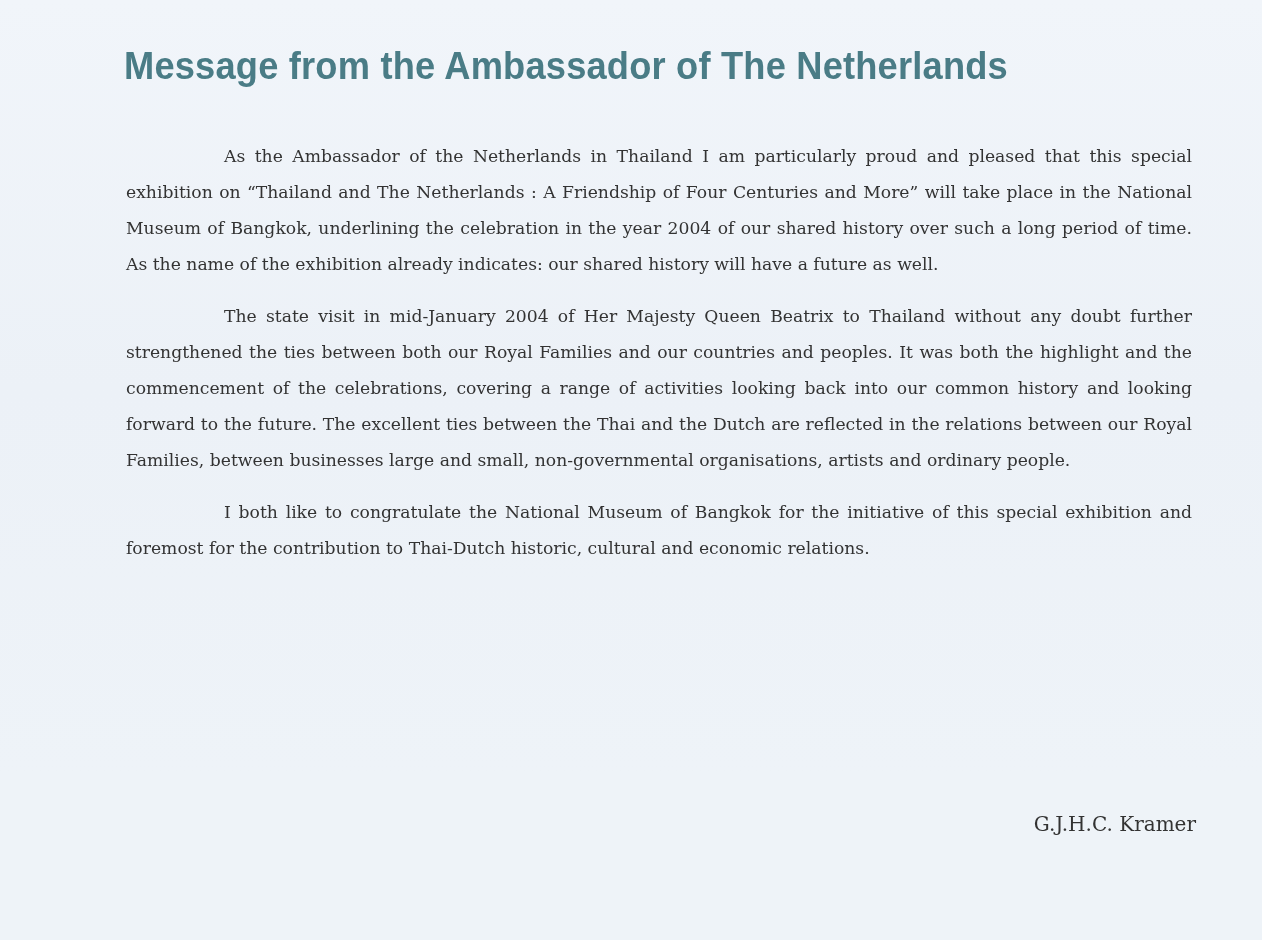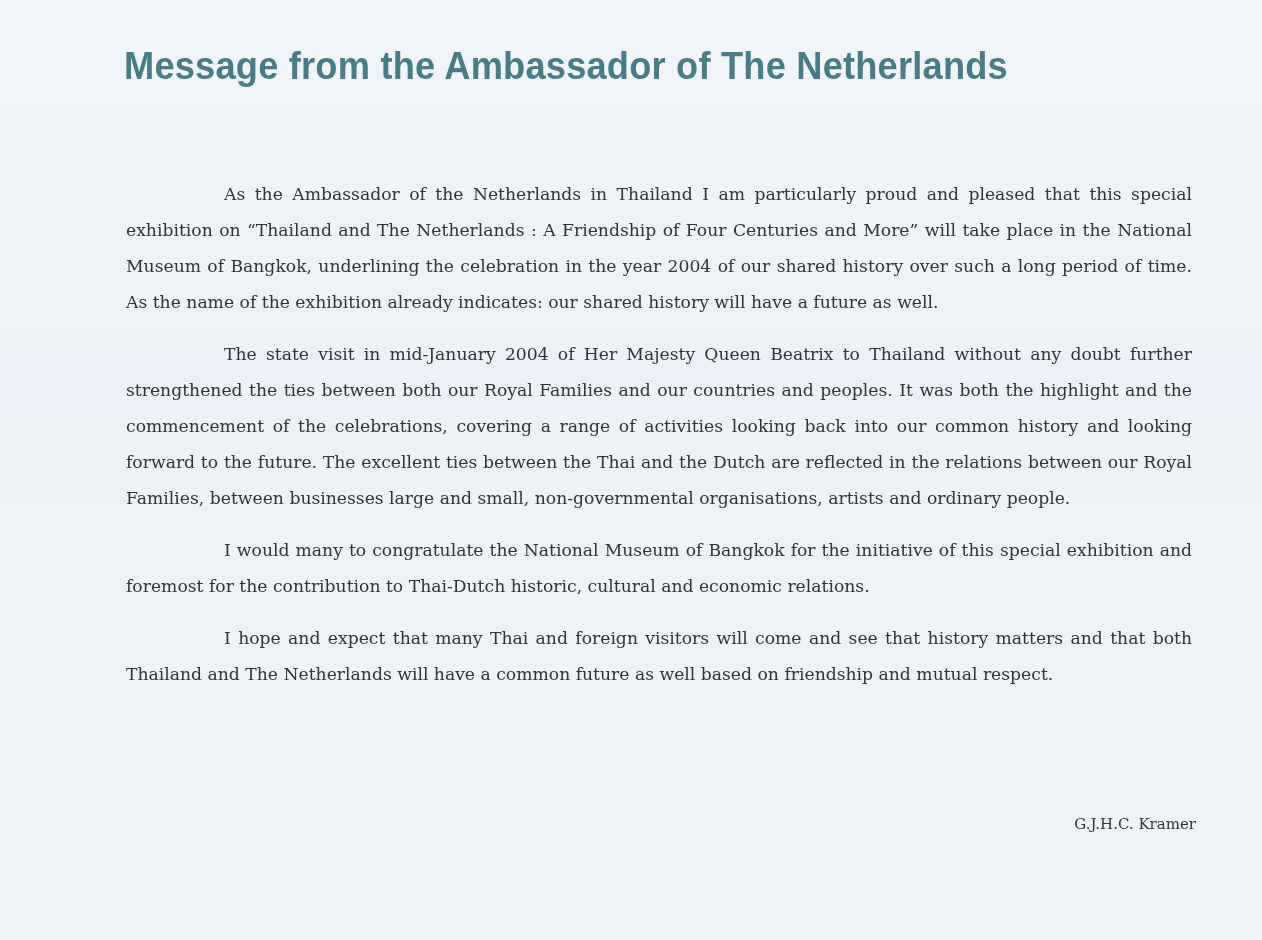--- a/index.html
+++ b/index.html
@@ -37,49 +37,47 @@
       white-space: nowrap;
     }
     .body-text {
       position: absolute;
       left: 126px;
       top: 138px;
       width: 1066px;
       font-size: 17.2px;
       line-height: 36px;
       color: #333;
-      margin-top: 38px;
     }
     .para {
       margin: 0 0 16px 0;
       text-indent: 98px;
       text-align: justify;
     }
     .signature {
       position: absolute;
       right: 66px;
       top: 806px;
       text-align: left;
-      font-size: 15px;
+      font-size: 20px;
       line-height: 36px;
       color: #333;
     }
     .sig-line {
       display: block;
     }
   </style>
 </head>
 <body>
 
 <div class="page">
   <h1 class="title">Message from the Ambassador of The Netherlands</h1>
 
   <div class="body-text">
     <p class="para">As the Ambassador of the Netherlands in Thailand I am particularly proud and pleased that this special exhibition on “Thailand and The Netherlands : A Friendship of Four Centuries and More” will take place in the National Museum of Bangkok, underlining the celebration in the year 2004 of our shared history over such a long period of time. As the name of the exhibition already indicates: our shared history will have a future as well.</p>
     <p class="para">The state visit in mid-January 2004 of Her Majesty Queen Beatrix to Thailand without any doubt further strengthened the ties between both our Royal Families and our countries and peoples. It was both the highlight and the commencement of the celebrations, covering a range of activities looking back into our common history and looking forward to the future. The excellent ties between the Thai and the Dutch are reflected in the relations between our Royal Families, between businesses large and small, non-governmental organisations, artists and ordinary people.</p>
-    <p class="para">I would many to congratulate the National Museum of Bangkok for the initiative of this special exhibition and foremost for the contribution to Thai-Dutch historic, cultural and economic relations.</p>
-    <p class="para">I hope and expect that many Thai and foreign visitors will come and see that history matters and that both Thailand and The Netherlands will have a common future as well based on friendship and mutual respect.</p>
+    <p class="para">I both like to congratulate the National Museum of Bangkok for the initiative of this special exhibition and foremost for the contribution to Thai-Dutch historic, cultural and economic relations.</p>
   </div>
 
   <div class="signature">
     <span class="sig-line">G.J.H.C. Kramer</span>
   </div>
 </div>
 
 </body></html>

